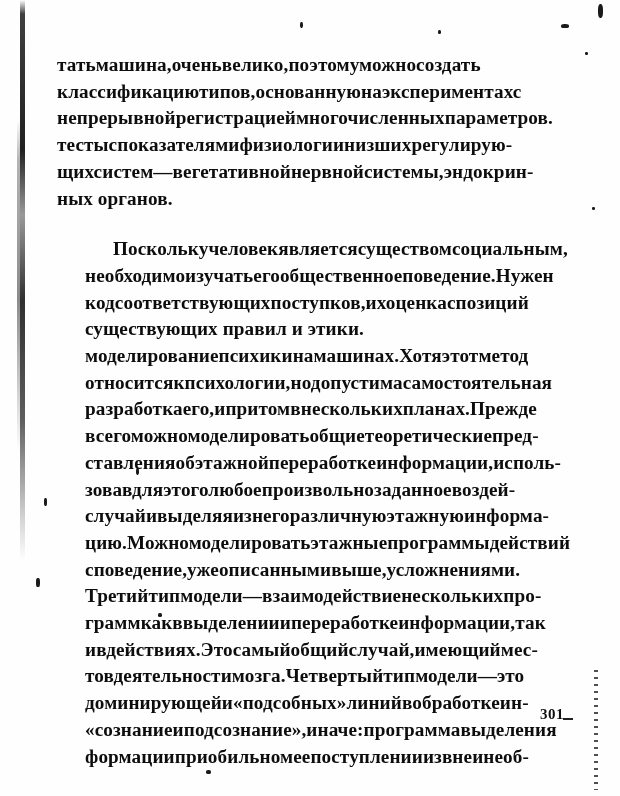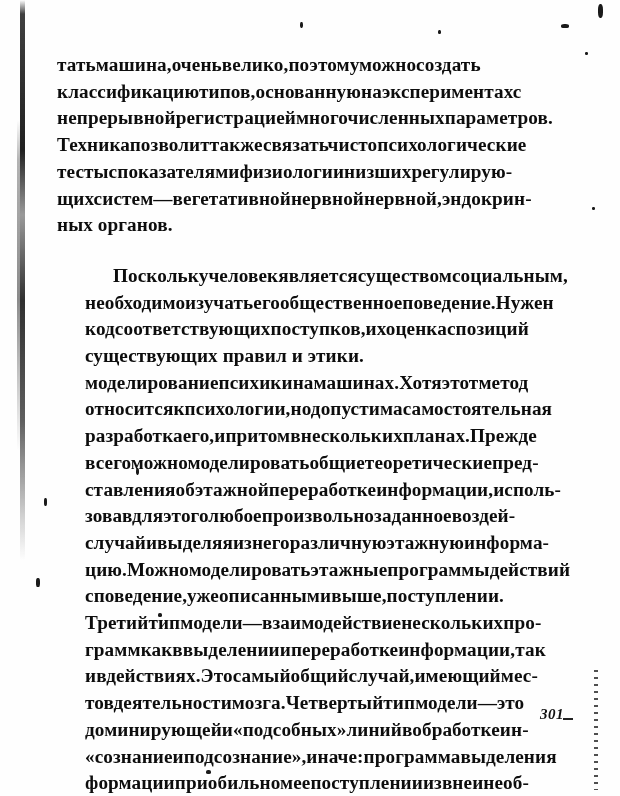--- a/index.html
+++ b/index.html
@@ -107,21 +107,20 @@
   span.ln.j.ind {
     box-sizing: border-box;
   }
 
   .page-number {
     position: absolute;
     right: 56px;
     top: 706px;
     font-size: 15px;
     font-weight: 700;
-    font-style: italic;
     color: #111;
     letter-spacing: 0.5px;
     font-family: "Liberation Serif", serif;
   }
 </style>
 </head>
 <body>
 
 <div id="page">
 
@@ -140,41 +139,40 @@
   <div class="speck" style="left:36px;  top:578px;width:4px;  height:9px;"></div>
   <div class="speck" style="left:44px;  top:498px;width:3px;  height:8px;"></div>
   <div class="edge-tick" style="left:563px; top:718px; width:10px; height:2px;"></div>
   <div class="bottom-noise"></div>
 
   <div id="text-body">
       <p class="para first">
         <span class="ln j"><i>тать</i><i>машина,</i><i>очень</i><i>велико,</i><i>поэтому</i><i>можно</i><i>создать</i></span>
         <span class="ln j"><i>классификацию</i><i>типов,</i><i>основанную</i><i>на</i><i>экспериментах</i><i>с</i></span>
         <span class="ln j"><i>непрерывной</i><i>регистрацией</i><i>многочисленных</i><i>параметров.</i></span>
-        <span class="ln j"><i>Техника</i><i>позволит</i><i>также</i><i>связать</i><i>чисто</i><i>психологические</i></span>
         <span class="ln j"><i>тесты</i><i>с</i><i>показателями</i><i>физиологии</i><i>низших</i><i>регулирую-</i></span>
-        <span class="ln j"><i>щих</i><i>систем</i><i>—</i><i>вегетативной</i><i>нервной</i><i>нервной,</i><i>эндокрин-</i></span>
+        <span class="ln j"><i>щих</i><i>систем</i><i>—</i><i>вегетативной</i><i>нервной</i><i>системы,</i><i>эндокрин-</i></span>
         <span class="ln">ных органов.</span>
       </p>
       <p class="para">
         <span class="ln j ind"><i>Поскольку</i><i>человек</i><i>является</i><i>существом</i><i>социальным,</i></span>
         <span class="ln j"><i>необходимо</i><i>изучать</i><i>его</i><i>общественное</i><i>поведение.</i><i>Нужен</i></span>
         <span class="ln j"><i>код</i><i>соответствующих</i><i>поступков,</i><i>их</i><i>оценка</i><i>с</i><i>позиций</i></span>
         <span class="ln">существующих правил и этики.</span>
       </p>
       <p class="para">
         <span class="ln j"><i>моделирование</i><i>психики</i><i>на</i><i>машинах.</i><i>Хотя</i><i>этот</i><i>метод</i></span>
         <span class="ln j"><i>относится</i><i>к</i><i>психологии,</i><i>но</i><i>допустима</i><i>самостоятельная</i></span>
         <span class="ln j"><i>разработка</i><i>его,</i><i>и</i><i>притом</i><i>в</i><i>нескольких</i><i>планах.</i><i>Прежде</i></span>
         <span class="ln j"><i>всего</i><i>можно</i><i>моделировать</i><i>общие</i><i>теоретические</i><i>пред-</i></span>
         <span class="ln j"><i>ставления</i><i>об</i><i>этажной</i><i>переработке</i><i>информации,</i><i>исполь-</i></span>
         <span class="ln j"><i>зовав</i><i>для</i><i>этого</i><i>любое</i><i>произвольно</i><i>заданное</i><i>воздей-</i></span>
         <span class="ln j"><i>случай</i><i>и</i><i>выделяя</i><i>из</i><i>него</i><i>различную</i><i>этажную</i><i>информа-</i></span>
         <span class="ln j"><i>цию.</i><i>Можно</i><i>моделировать</i><i>этажные</i><i>программы</i><i>действий</i></span>
-        <span class="ln j"><i>с</i><i>поведение,</i><i>уже</i><i>описанными</i><i>выше,</i><i>поступлении.</i></span>
+        <span class="ln j"><i>с</i><i>поведение,</i><i>уже</i><i>описанными</i><i>выше,</i><i>усложнениями.</i></span>
         <span class="ln j"><i>Третий</i><i>тип</i><i>модели</i><i>—</i><i>взаимодействие</i><i>нескольких</i><i>про-</i></span>
         <span class="ln j"><i>грамм</i><i>как</i><i>в</i><i>выделении</i><i>и</i><i>переработке</i><i>информации,</i><i>так</i></span>
         <span class="ln j"><i>и</i><i>в</i><i>действиях.</i><i>Это</i><i>самый</i><i>общий</i><i>случай,</i><i>имеющий</i><i>мес-</i></span>
         <span class="ln j"><i>то</i><i>в</i><i>деятельности</i><i>мозга.</i><i>Четвертый</i><i>тип</i><i>модели</i><i>—</i><i>это</i></span>
         <span class="ln j"><i>доминирующей</i><i>и</i><i>«подсобных»</i><i>линий</i><i>в</i><i>обработке</i><i>ин-</i></span>
         <span class="ln j"><i>«сознание</i><i>и</i><i>подсознание»,</i><i>иначе:</i><i>программа</i><i>выделения</i></span>
         <span class="ln j"><i>формации</i><i>при</i><i>обильном</i><i>ее</i><i>поступлении</i><i>извне</i><i>и</i><i>необ-</i></span>
       </p>
     </div>
 

